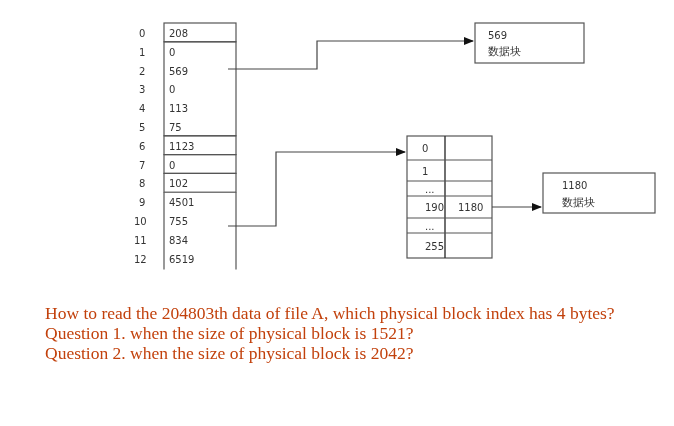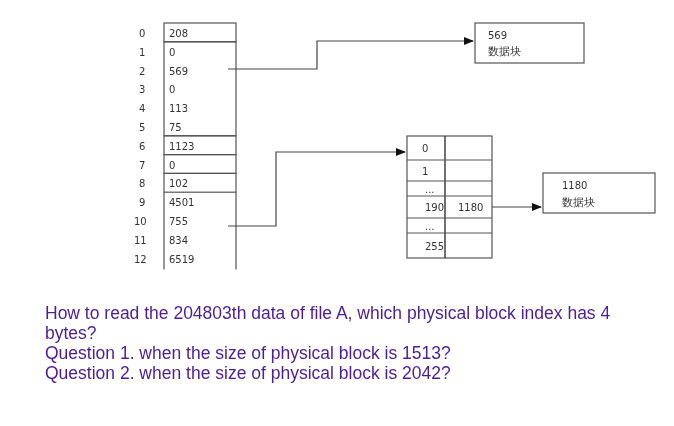--- a/index.html
+++ b/index.html
@@ -4,21 +4,21 @@
 <style>
   html, body { margin: 0; padding: 0; background: #ffffff; }
   body { width: 674px; height: 426px; position: relative; overflow: hidden; }
   .stage { position: absolute; left: 0; top: 0; width: 674px; height: 426px; }
   svg.diagram { position: absolute; left: 0; top: 0; }
   .lbl { font-family: "DejaVu Sans", sans-serif; font-size: 10px; fill: #333; }
   .cell { font-family: "DejaVu Sans", sans-serif; font-size: 10px; fill: #333; }
   .cjk { font-family: "DejaVu Sans", sans-serif; font-size: 11px; fill: #333; }
   .question {
     position: absolute; left: 45px; top: 303px; width: 620px;
-    font-family: Liberation Sans, sans-serif; font-size: 17.5px; line-height: 20px; color: #4c1d95;
+    font-family: Liberation Serif, serif; font-size: 17.5px; line-height: 20px; color: #c2410c;
   }
   .question p { margin: 0; }
 </style>
 </head>
 <body>
 
 <div class="stage">
   <svg class="diagram" width="674" height="300" viewBox="0 0 674 300">
     <defs>
       <marker id="arrowhead" markerWidth="10" markerHeight="8" refX="9" refY="4" orient="auto" markerUnits="userSpaceOnUse">
@@ -91,16 +91,16 @@
       <text class="cjk" x="562" y="206">数据块</text>
     </g>
 
     <polyline points="228,69 317,69 317,41 473,41" fill="none" stroke="#444" stroke-width="1.2" marker-end="url(#arrowhead)"></polyline>
     <polyline points="228,226 276,226 276,152 405,152" fill="none" stroke="#444" stroke-width="1.2" marker-end="url(#arrowhead)"></polyline>
     <polyline points="492,207 541,207" fill="none" stroke="#444" stroke-width="1.2" marker-end="url(#arrowhead)"></polyline>
   </svg>
 
   <div class="question">
     <p>How to read the 204803th data of file A, which physical block index has 4 bytes?</p>
-    <p>Question 1. when the size of physical block is 1513?</p>
+    <p>Question 1. when the size of physical block is 1521?</p>
     <p>Question 2. when the size of physical block is 2042?</p>
   </div>
 </div>
 
 </body></html>

